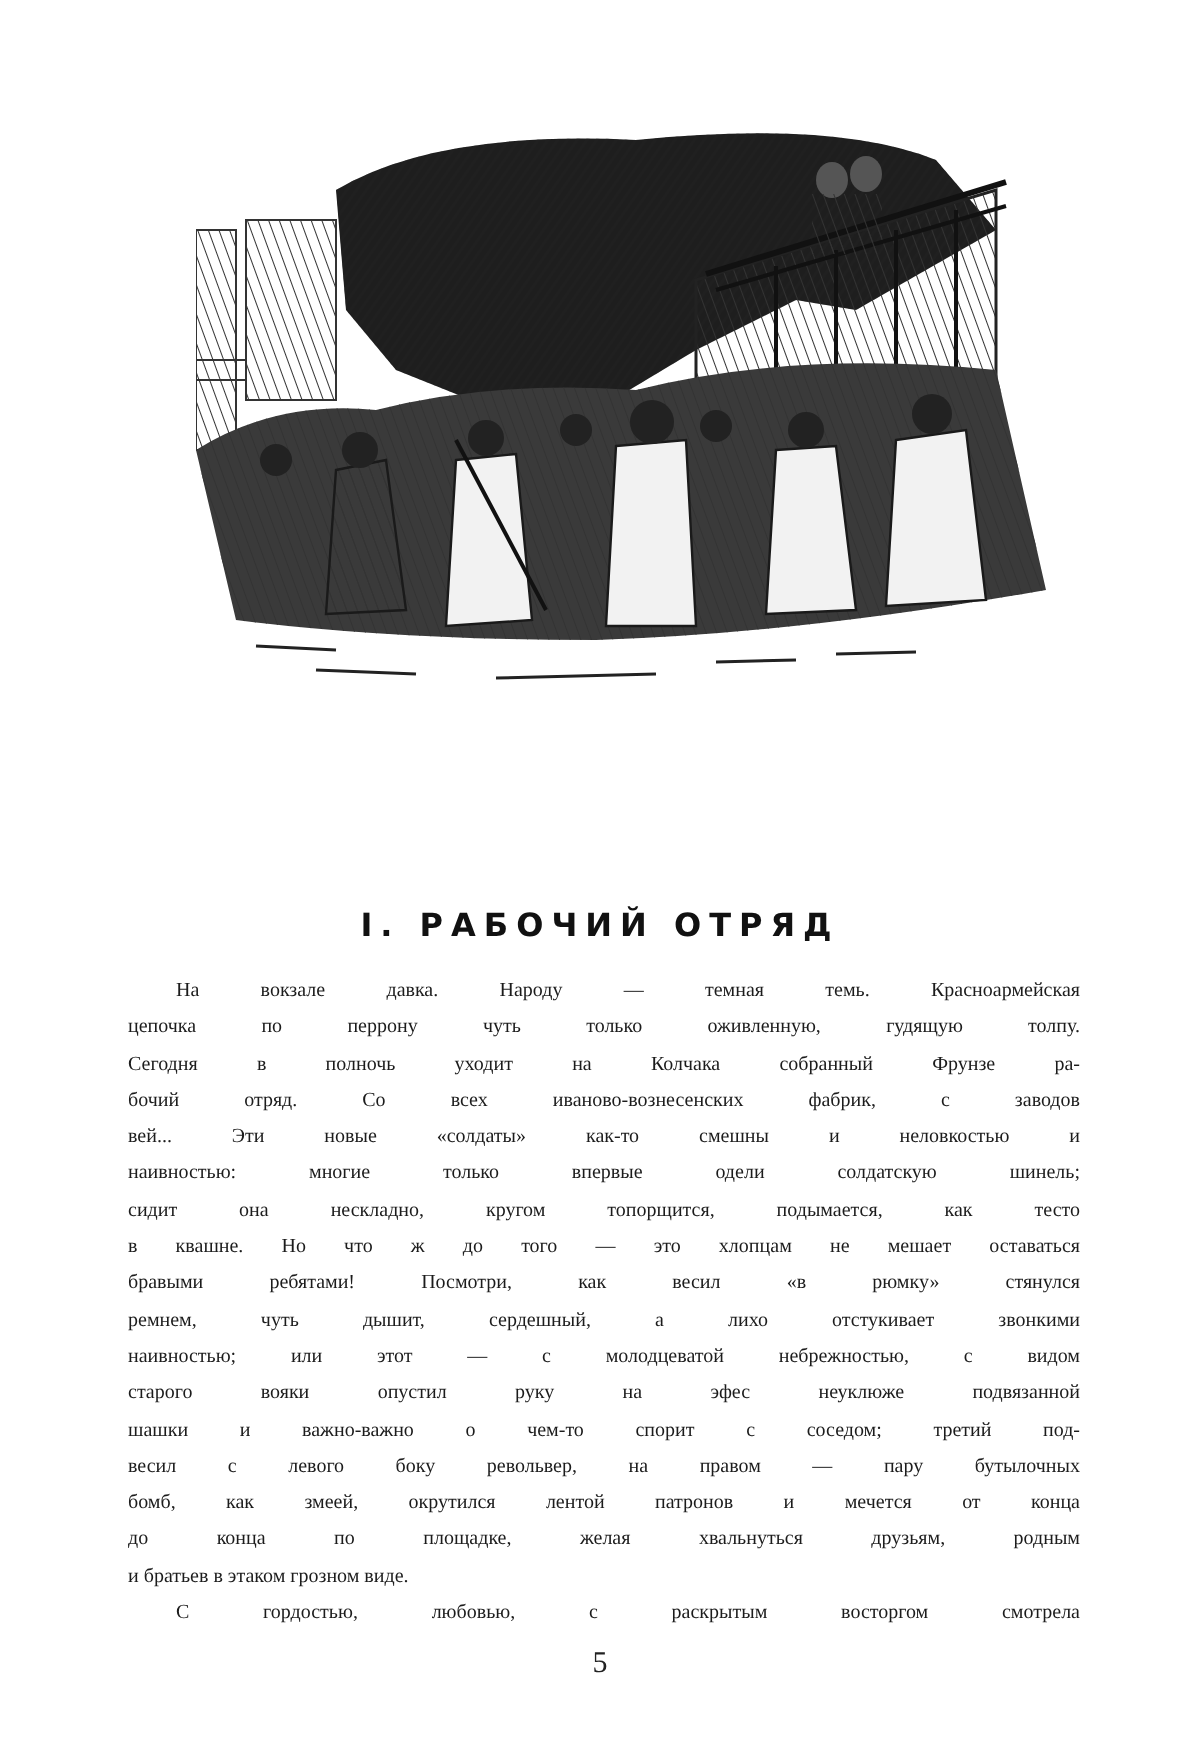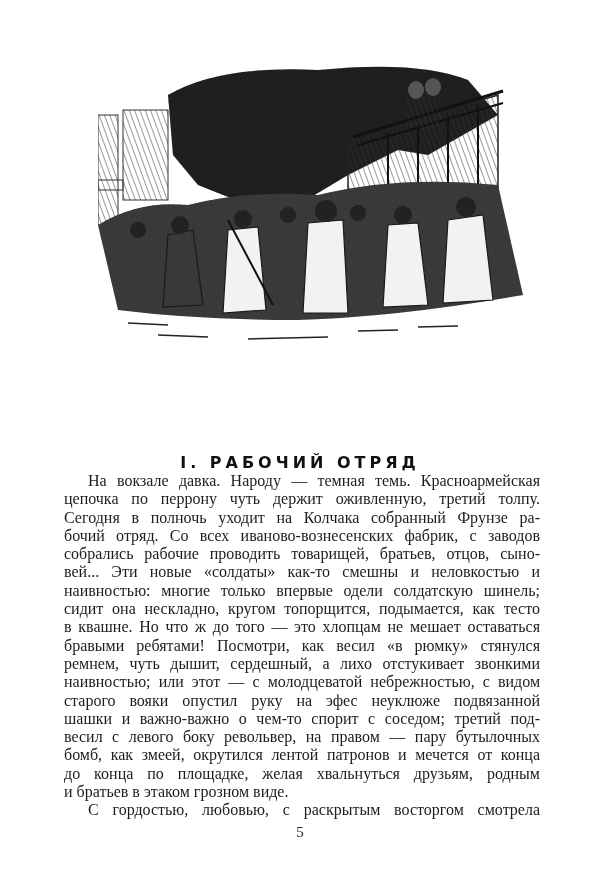--- a/index.html
+++ b/index.html
@@ -35,24 +35,24 @@
       text-align: center;
       font-family: "DejaVu Sans", "Liberation Sans", sans-serif;
       font-weight: bold;
       font-size: 16px;
       letter-spacing: 4px;
       color: #111;
     }
     .body-text {
       position: absolute;
       left: 64px;
-      top: 472px;
+      top: 487px;
       width: 476px;
       font-family: "Liberation Serif", "DejaVu Serif", serif;
-      font-size: 16px;
+      font-size: 10px;
       line-height: 18.3px;
       color: #1c1c1c;
     }
     .line {
       display: block;
       white-space: nowrap;
       text-align: justify;
       text-align-last: justify;
       height: 18.3px;
     }
@@ -136,24 +136,23 @@
       <line x1="320" y1="272" x2="360" y2="271"></line>
       <line x1="30" y1="268" x2="70" y2="270"></line>
     </g>
   </svg>
 </div>
 
 <h1 class="chapter-title" style="margin:0;text-align:center;">I. РАБОЧИЙ ОТРЯД</h1>
 
 <div class="body-text">
   <span class="line indent">На вокзале давка. Народу — темная темь. Красноармейская</span>
-  <span class="line">цепочка по перрону чуть держит оживленную, третий толпу.</span>
+  <span class="line">цепочка по перрону чуть только оживленную, гудящую толпу.</span>
   <span class="line">Сегодня в полночь уходит на Колчака собранный Фрунзе ра-</span>
   <span class="line">бочий отряд. Со всех иваново-вознесенских фабрик, с заводов</span>
-  <span class="line">собрались рабочие проводить товарищей, братьев, отцов, сыно-</span>
   <span class="line">вей... Эти новые «солдаты» как-то смешны и неловкостью и</span>
   <span class="line">наивностью: многие только впервые одели солдатскую шинель;</span>
   <span class="line">сидит она нескладно, кругом топорщится, подымается, как тесто</span>
   <span class="line">в квашне. Но что ж до того — это хлопцам не мешает оставаться</span>
   <span class="line">бравыми ребятами! Посмотри, как весил «в рюмку» стянулся</span>
   <span class="line">ремнем, чуть дышит, сердешный, а лихо отстукивает звонкими</span>
   <span class="line">наивностью; или этот — с молодцеватой небрежностью, с видом</span>
   <span class="line">старого вояки опустил руку на эфес неуклюже подвязанной</span>
   <span class="line">шашки и важно-важно о чем-то спорит с соседом; третий под-</span>
   <span class="line">весил с левого боку револьвер, на правом — пару бутылочных</span>

